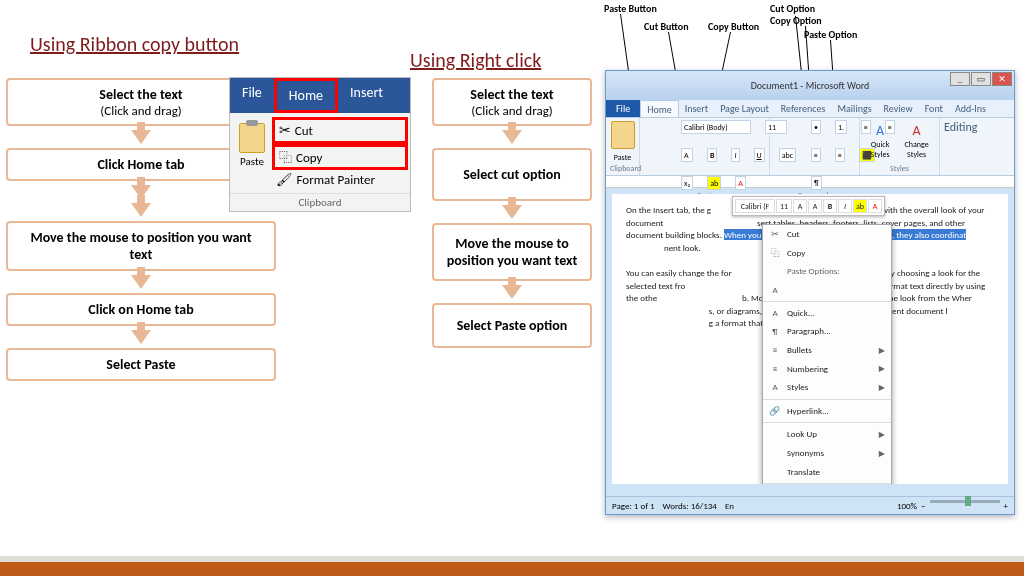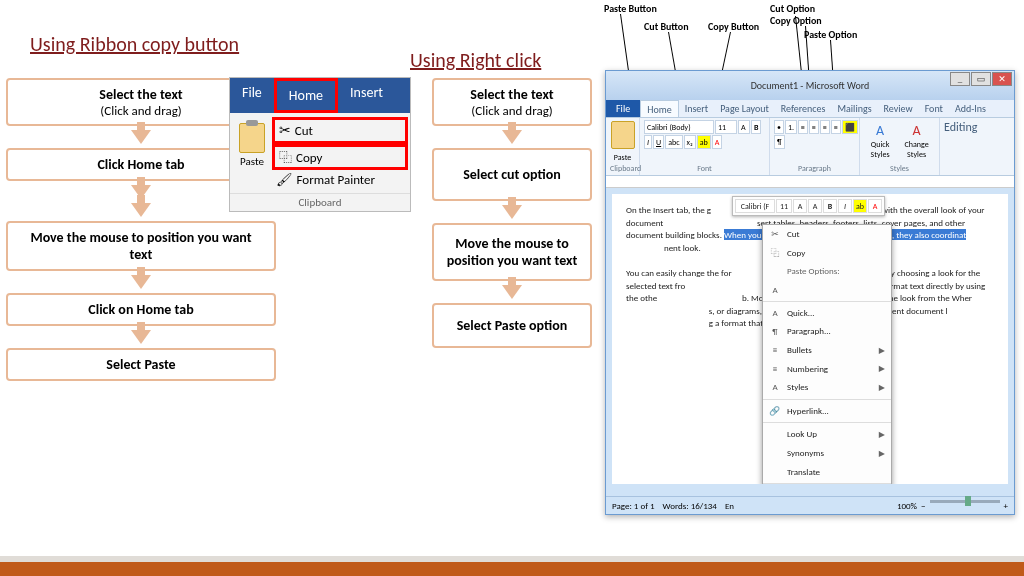--- a/index.html
+++ b/index.html
@@ -39,21 +39,21 @@
   .winbtn { width:20px; height:14px; background:#e1e1e1; border:1px solid #888; font-size:9px; text-align:center; line-height:12px;}
   .winbtn.close { background:#d9534f; color:#fff;}
   .word-ribbon-tabs { display:flex; background:#e8f0fb; height:18px; border-bottom:1px solid #b8cce0; font-size:10px; }
   .word-ribbon-tabs .wtab { padding:2px 6px; color:#4a6; color:#46607d;}
   .word-ribbon-tabs .wtab.file { background:#1e58a8; color:#fff; padding:2px 10px;}
   .word-ribbon-tabs .wtab.active { background:#f7fbff; border:1px solid #b8cce0; border-bottom:none;}
   .word-ribbon { height:58px; background:#f0f5fb; border-bottom:1px solid #b8cce0; display:flex; font-size:9px;}
   .rgroup { border-right:1px solid #d0dcec; padding:2px 4px; display:flex; flex-direction:column; justify-content:space-between;}
   .rgroup-label { font-size:8px; color:#6a7a8a; text-align:center; }
   .mini-paste { width:24px; height:28px; background:#f5d58b; border:1px solid #c9a227; margin:1px auto; border-radius:2px;}
-  .font-ctrls { display:flex; flex-wrap:wrap; gap:1px; width:120px;}
+  .font-ctrls { display:flex; flex-wrap:wrap; gap:14px; width:120px;margin-left:37px;}
   .fc { height:14px; border:1px solid #c4d3e4; background:#fff; font-size:8px; padding:0 2px; line-height:12px;}
   .ruler { height:12px; background:#fff; border-bottom:1px solid #ccc;}
   .doc-area { background:#fff; margin:6px; height:290px; padding:10px 14px; font-size:9px; line-height:1.4; color:#222; position:relative; overflow:hidden;}
   .highlight { background:#3a7bd5; color:#fff; }
 
   .mini-toolbar { position:absolute; top:2px; left:120px; background:#fdfdfd; border:1px solid #bbb; padding:2px; display:flex; gap:1px; font-size:8px; box-shadow:0 1px 3px rgba(0,0,0,.3); z-index: 10;}
   .mini-toolbar .mb { width:14px; height:14px; border:1px solid #ddd; background:#fff; text-align:center; line-height:12px;}
 
   .ctx-menu { position:absolute; top:30px; left:150px; width:130px; background:#fdfdfd; border:1px solid #aaa; box-shadow:0 2px 6px rgba(0,0,0,.4); font-size:9px; z-index: 10;}
   .ctx-item { display:flex; align-items:center; gap:6px; padding:3px 6px; }

